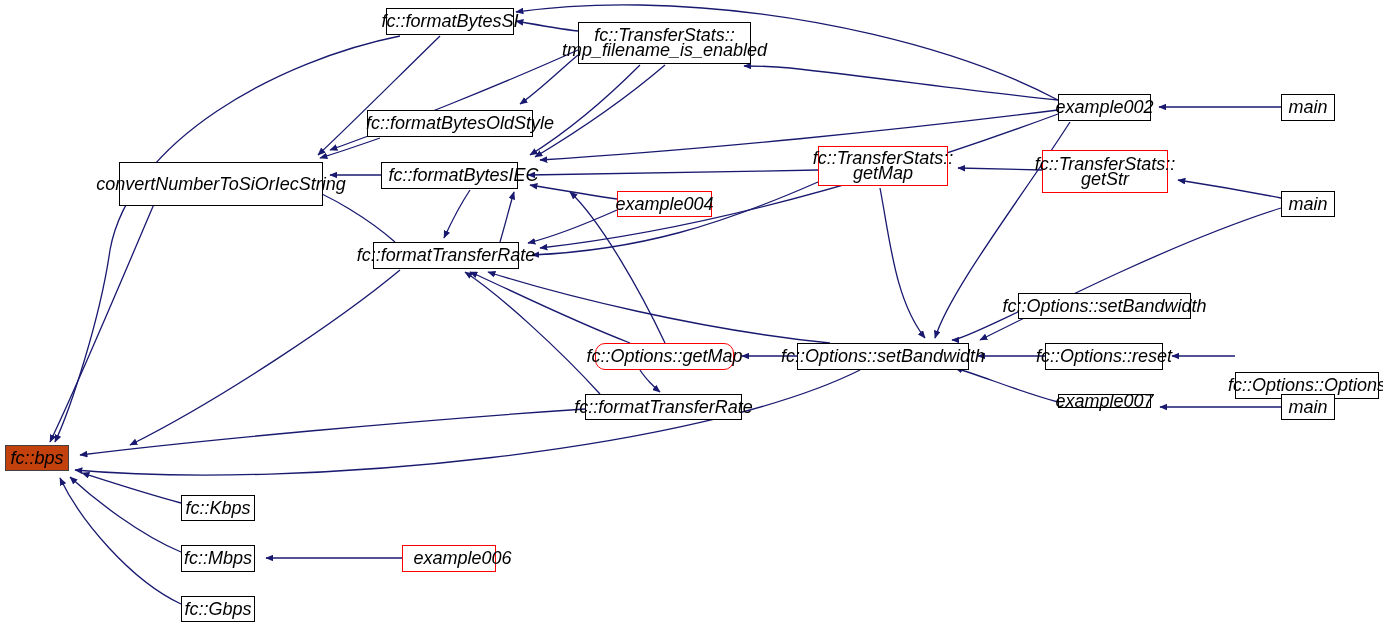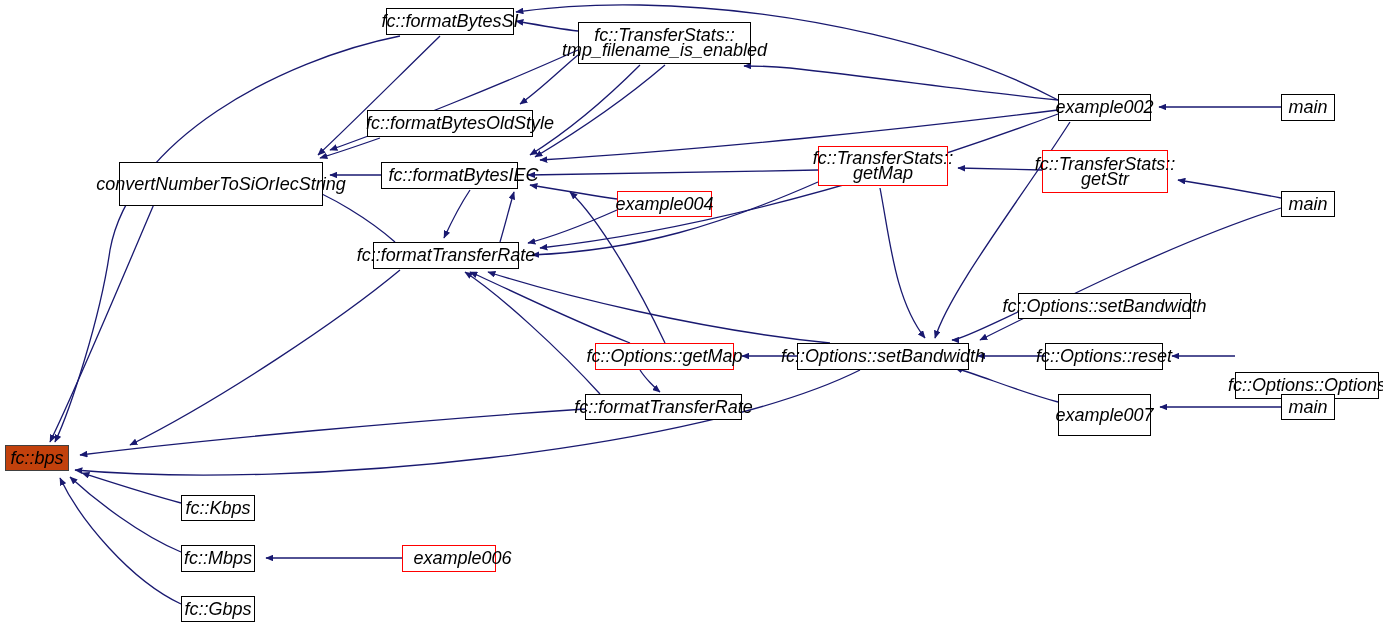--- a/index.html
+++ b/index.html
@@ -116,26 +116,26 @@
       <div class="node red" style="left: 818px; top: 146px; width: 130px; height: 40px;">fc::TransferStats::
 getMap</div>
       <div class="node red" style="left: 1042px; top: 150px; width: 126px; height: 43px;">fc::TransferStats::
 getStr</div>
       <div class="node" style="left: 119px; top: 162px; width: 204px; height: 44px;">convertNumberToSiOrIecString</div>
       <div class="node" style="left: 381px; top: 162px; width: 137px; height: 27px; padding-left: 28px;">fc::formatBytesIEC</div>
       <div class="node red" style="left: 617px; top: 191px; width: 95px; height: 26px;">example004</div>
       <div class="node" style="left: 1281px; top: 191px; width: 54px; height: 26px;">main</div>
       <div class="node" style="left: 373px; top: 242px; width: 146px; height: 27px;">fc::formatTransferRate</div>
       <div class="node" style="left: 1018px; top: 293px; width: 173px; height: 26px;">fc::Options::setBandwidth</div>
-      <div class="node red" style="left: 595px; top: 343px; width: 139px; height: 27px;">fc::Options::getMap</div>
+      <div class="node red" style="left: 595px; top: 343px; width: 139px; height: 27px; border-radius: 10px;">fc::Options::getMap</div>
       <div class="node" style="left: 797px; top: 343px; width: 172px; height: 27px;">fc::Options::setBandwidth</div>
       <div class="node" style="left: 1045px; top: 343px; width: 118px; height: 27px; text-align: right;">fc::Options::reset</div>
       <div class="node" style="left: 1235px; top: 343px; width: 144px; height: 27px; margin-top: 29px;">fc::Options::Options</div>
       <div class="node" style="left: 585px; top: 394px; width: 157px; height: 26px;">fc::formatTransferRate</div>
-      <div class="node" style="left: 1058px; top: 394px; width: 93px; height: 42px;">example007</div>
+      <div class="node" style="left: 1058px; top: 394px; width: 93px; height: 14px;">example007</div>
       <div class="node" style="left: 1281px; top: 394px; width: 54px; height: 26px;">main</div>
       <div class="node current" style="left: 5px; top: 445px; width: 64px; height: 26px;">fc::bps</div>
       <div class="node" style="left: 181px; top: 495px; width: 74px; height: 26px;">fc::Kbps</div>
       <div class="node" style="left: 181px; top: 545px; width: 74px; height: 27px;">fc::Mbps</div>
       <div class="node red" style="left: 402px; top: 545px; width: 94px; height: 27px; padding-left: 27px;">example006</div>
       <div class="node" style="left: 181px; top: 596px; width: 74px; height: 26px;">fc::Gbps</div>
     </div>
 </div>
 
 </body></html>

